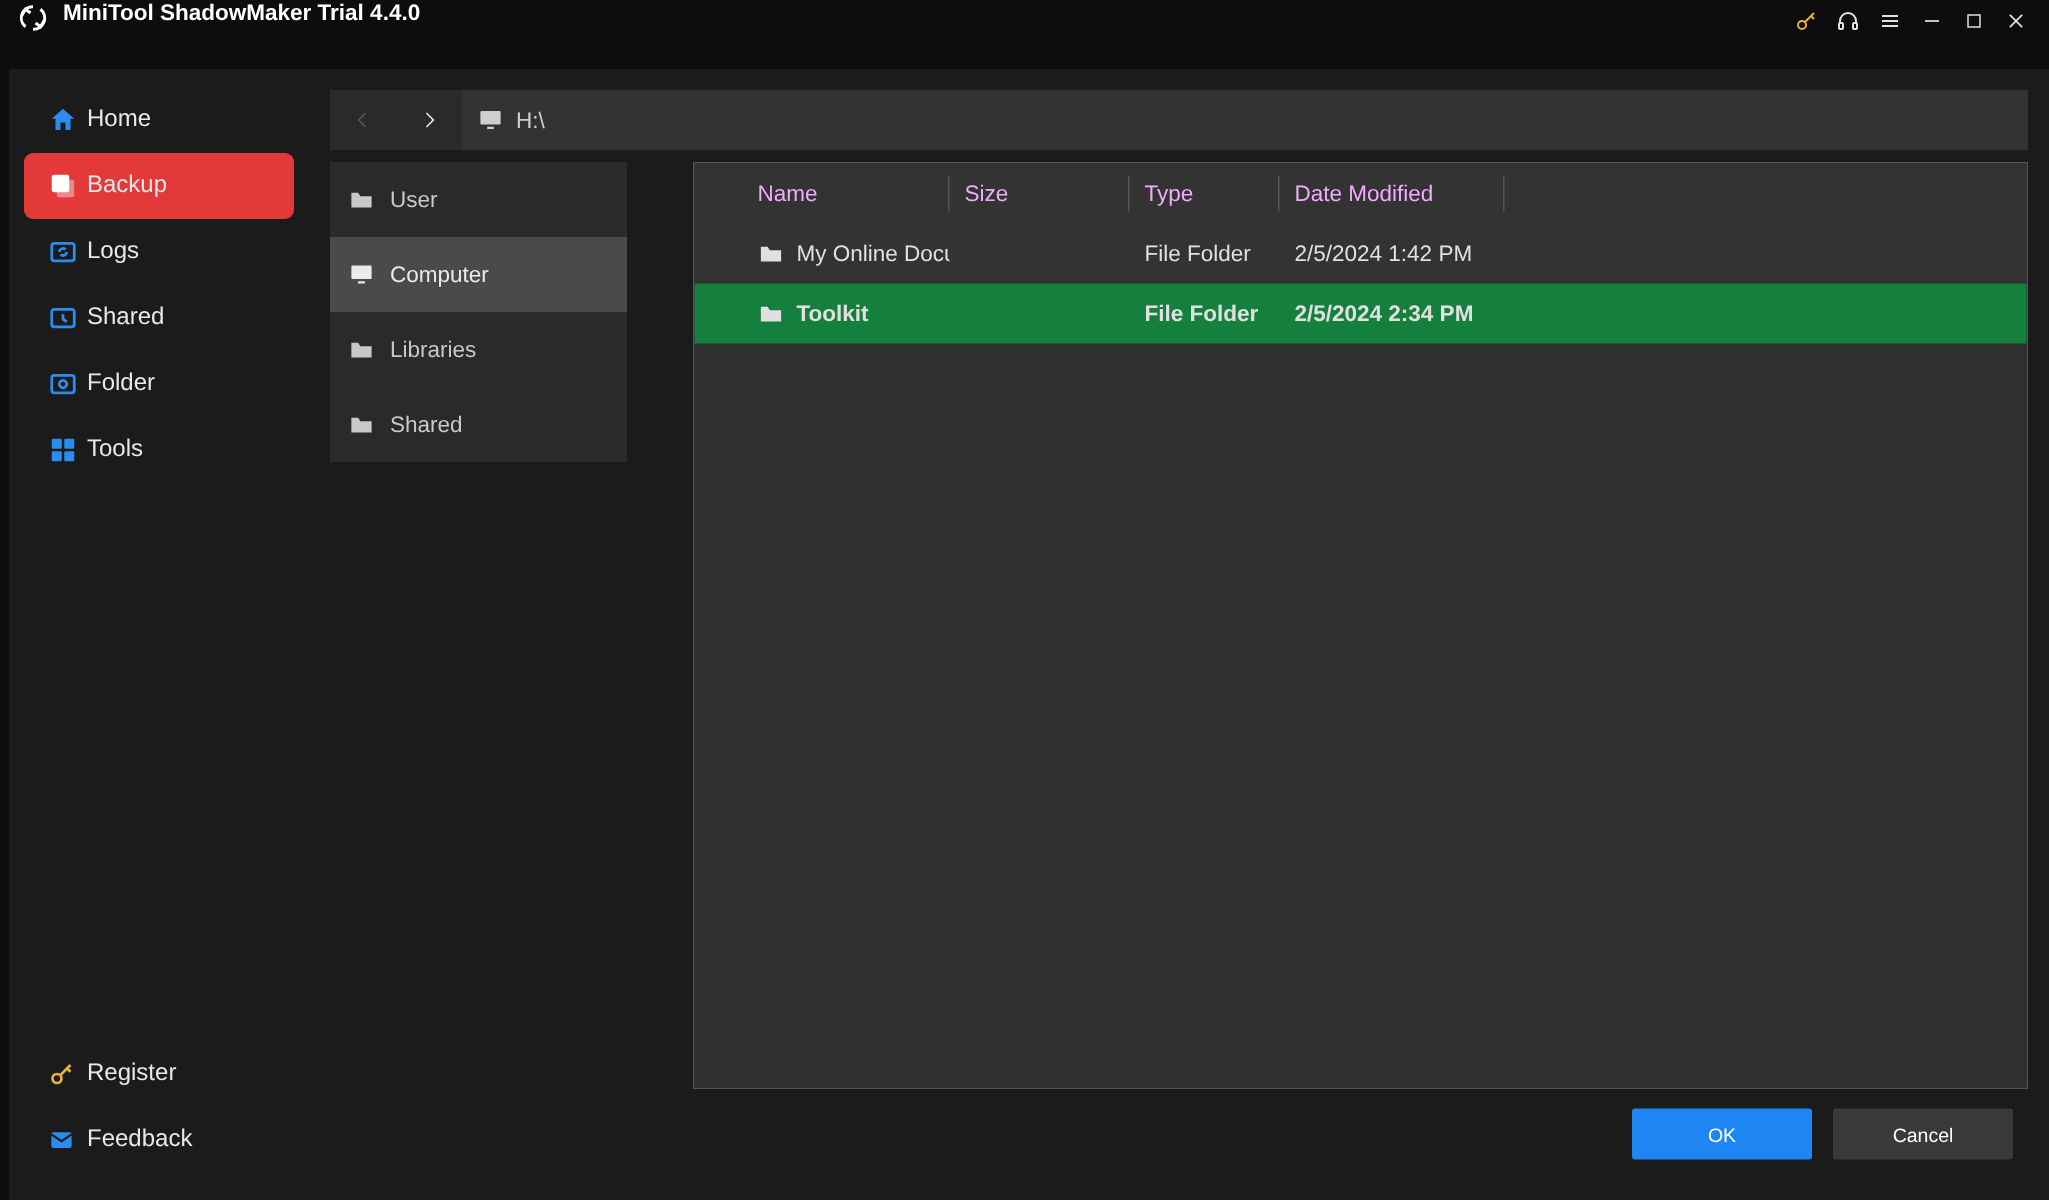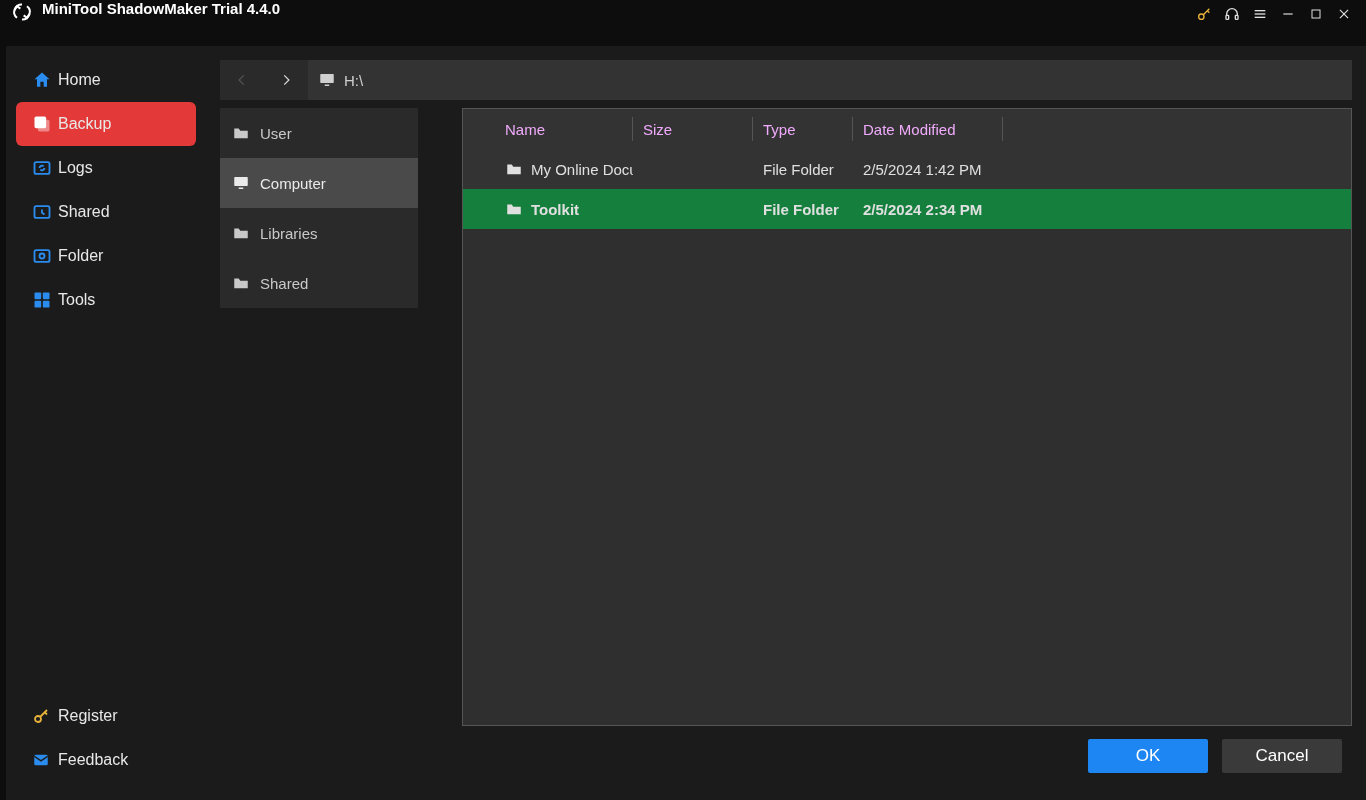--- a/index.html
+++ b/index.html
@@ -163,21 +163,21 @@
   .fc.c-name .icon{color:#e0e0e0;display:inline-flex;flex:none;}
 
   
   .footer{
     height:60px;display:flex;align-items:center;justify-content:flex-end;
     gap:14px;padding-right:10px;
   }
   .btn{
     width:120px;height:34px;
     border:none;border-radius:2px;
-    font-size:17px;cursor:pointer;
+    font-size:13px;cursor:pointer;
     color:#fff;
   }
   .btn.primary{background:var(--blue2);}
   .btn.secondary{background:var(--bg3);}
 
   
   svg{overflow:visible;}
 </style>
 </head>
 <body>

